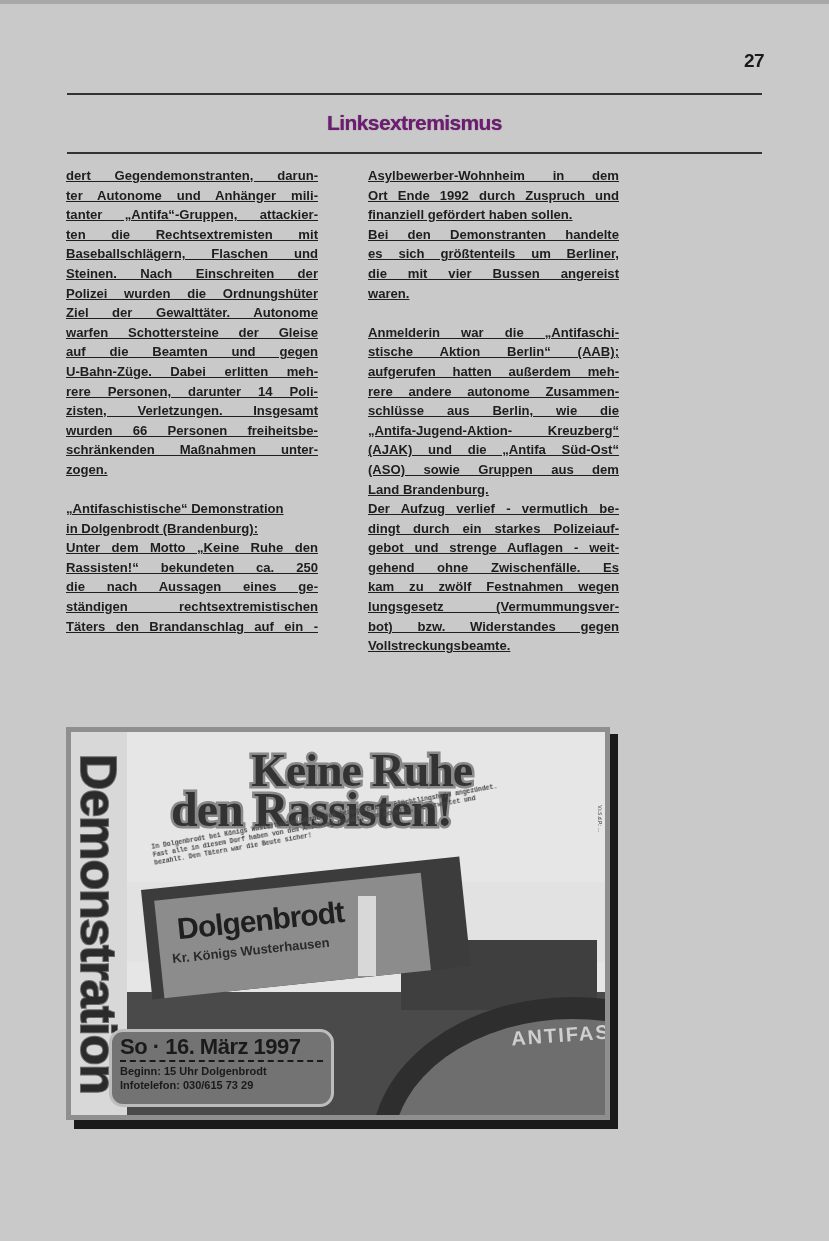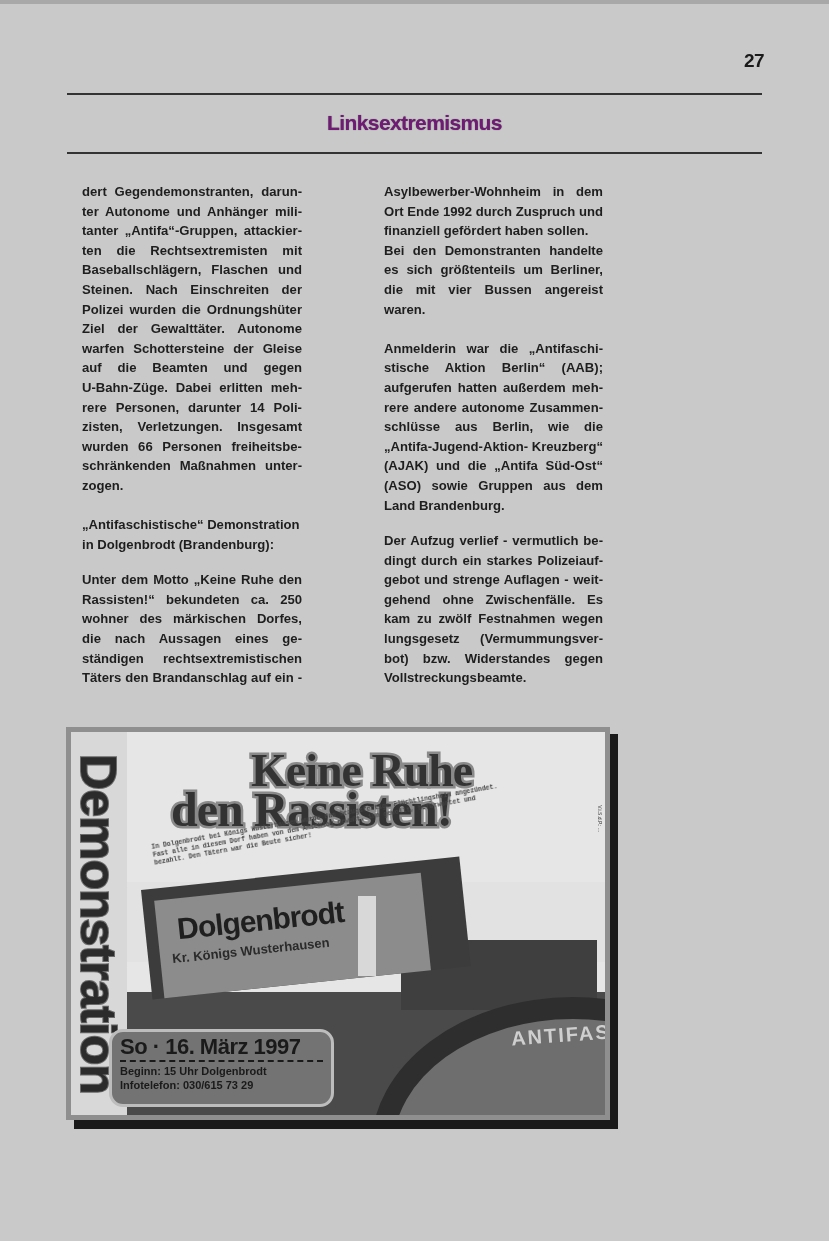--- a/index.html
+++ b/index.html
@@ -24,21 +24,21 @@
     letter-spacing: -0.6px;
     text-shadow: 0 0 1px #555;
   }
   .col {
     position: absolute; top: 166px;
     font-size: 13.1px; font-weight: bold; line-height: 19.6px;
     text-align: justify; color: #1e1e1e;
   }
   .col.left { left: 66px; width: 252px; }
   .col.right { left: 368px; width: 251px; }
-  .col p { margin: 16px; }
+  .col p { margin: 0; text-decoration: underline; }
   .col p.gap { margin-top: 19.6px; }
   .col .line { display: block; text-align: justify; text-align-last: justify; white-space: nowrap; }
   .col .line.last { text-align-last: left; }
 
   
   .poster-shadow {
     position: absolute; left: 74px; top: 734px; width: 544px; height: 395px;
     background: #1a1a1a;
   }
   .poster {
@@ -147,21 +147,20 @@
     <span class="line">schränkenden Maßnahmen unter-</span>
     <span class="line last">zogen.</span>
   </p>
   <p class="gap">
     <span class="line last">„Antifaschistische“ Demonstration</span>
     <span class="line last">in Dolgenbrodt (Brandenburg):</span>
   </p>
   <p>
     <span class="line">Unter dem Motto „Keine Ruhe den</span>
     <span class="line">Rassisten!“ bekundeten ca. 250</span>
-    <span class="line">wohner des märkischen Dorfes,</span>
     <span class="line">die nach Aussagen eines ge-</span>
     <span class="line">ständigen rechtsextremistischen</span>
     <span class="line">Täters den Brandanschlag auf ein -</span>
   </p>
 </div>
 
 <div class="col right">
   <p>
     <span class="line">Asylbewerber-Wohnheim in dem</span>
     <span class="line">Ort Ende 1992 durch Zuspruch und</span>

